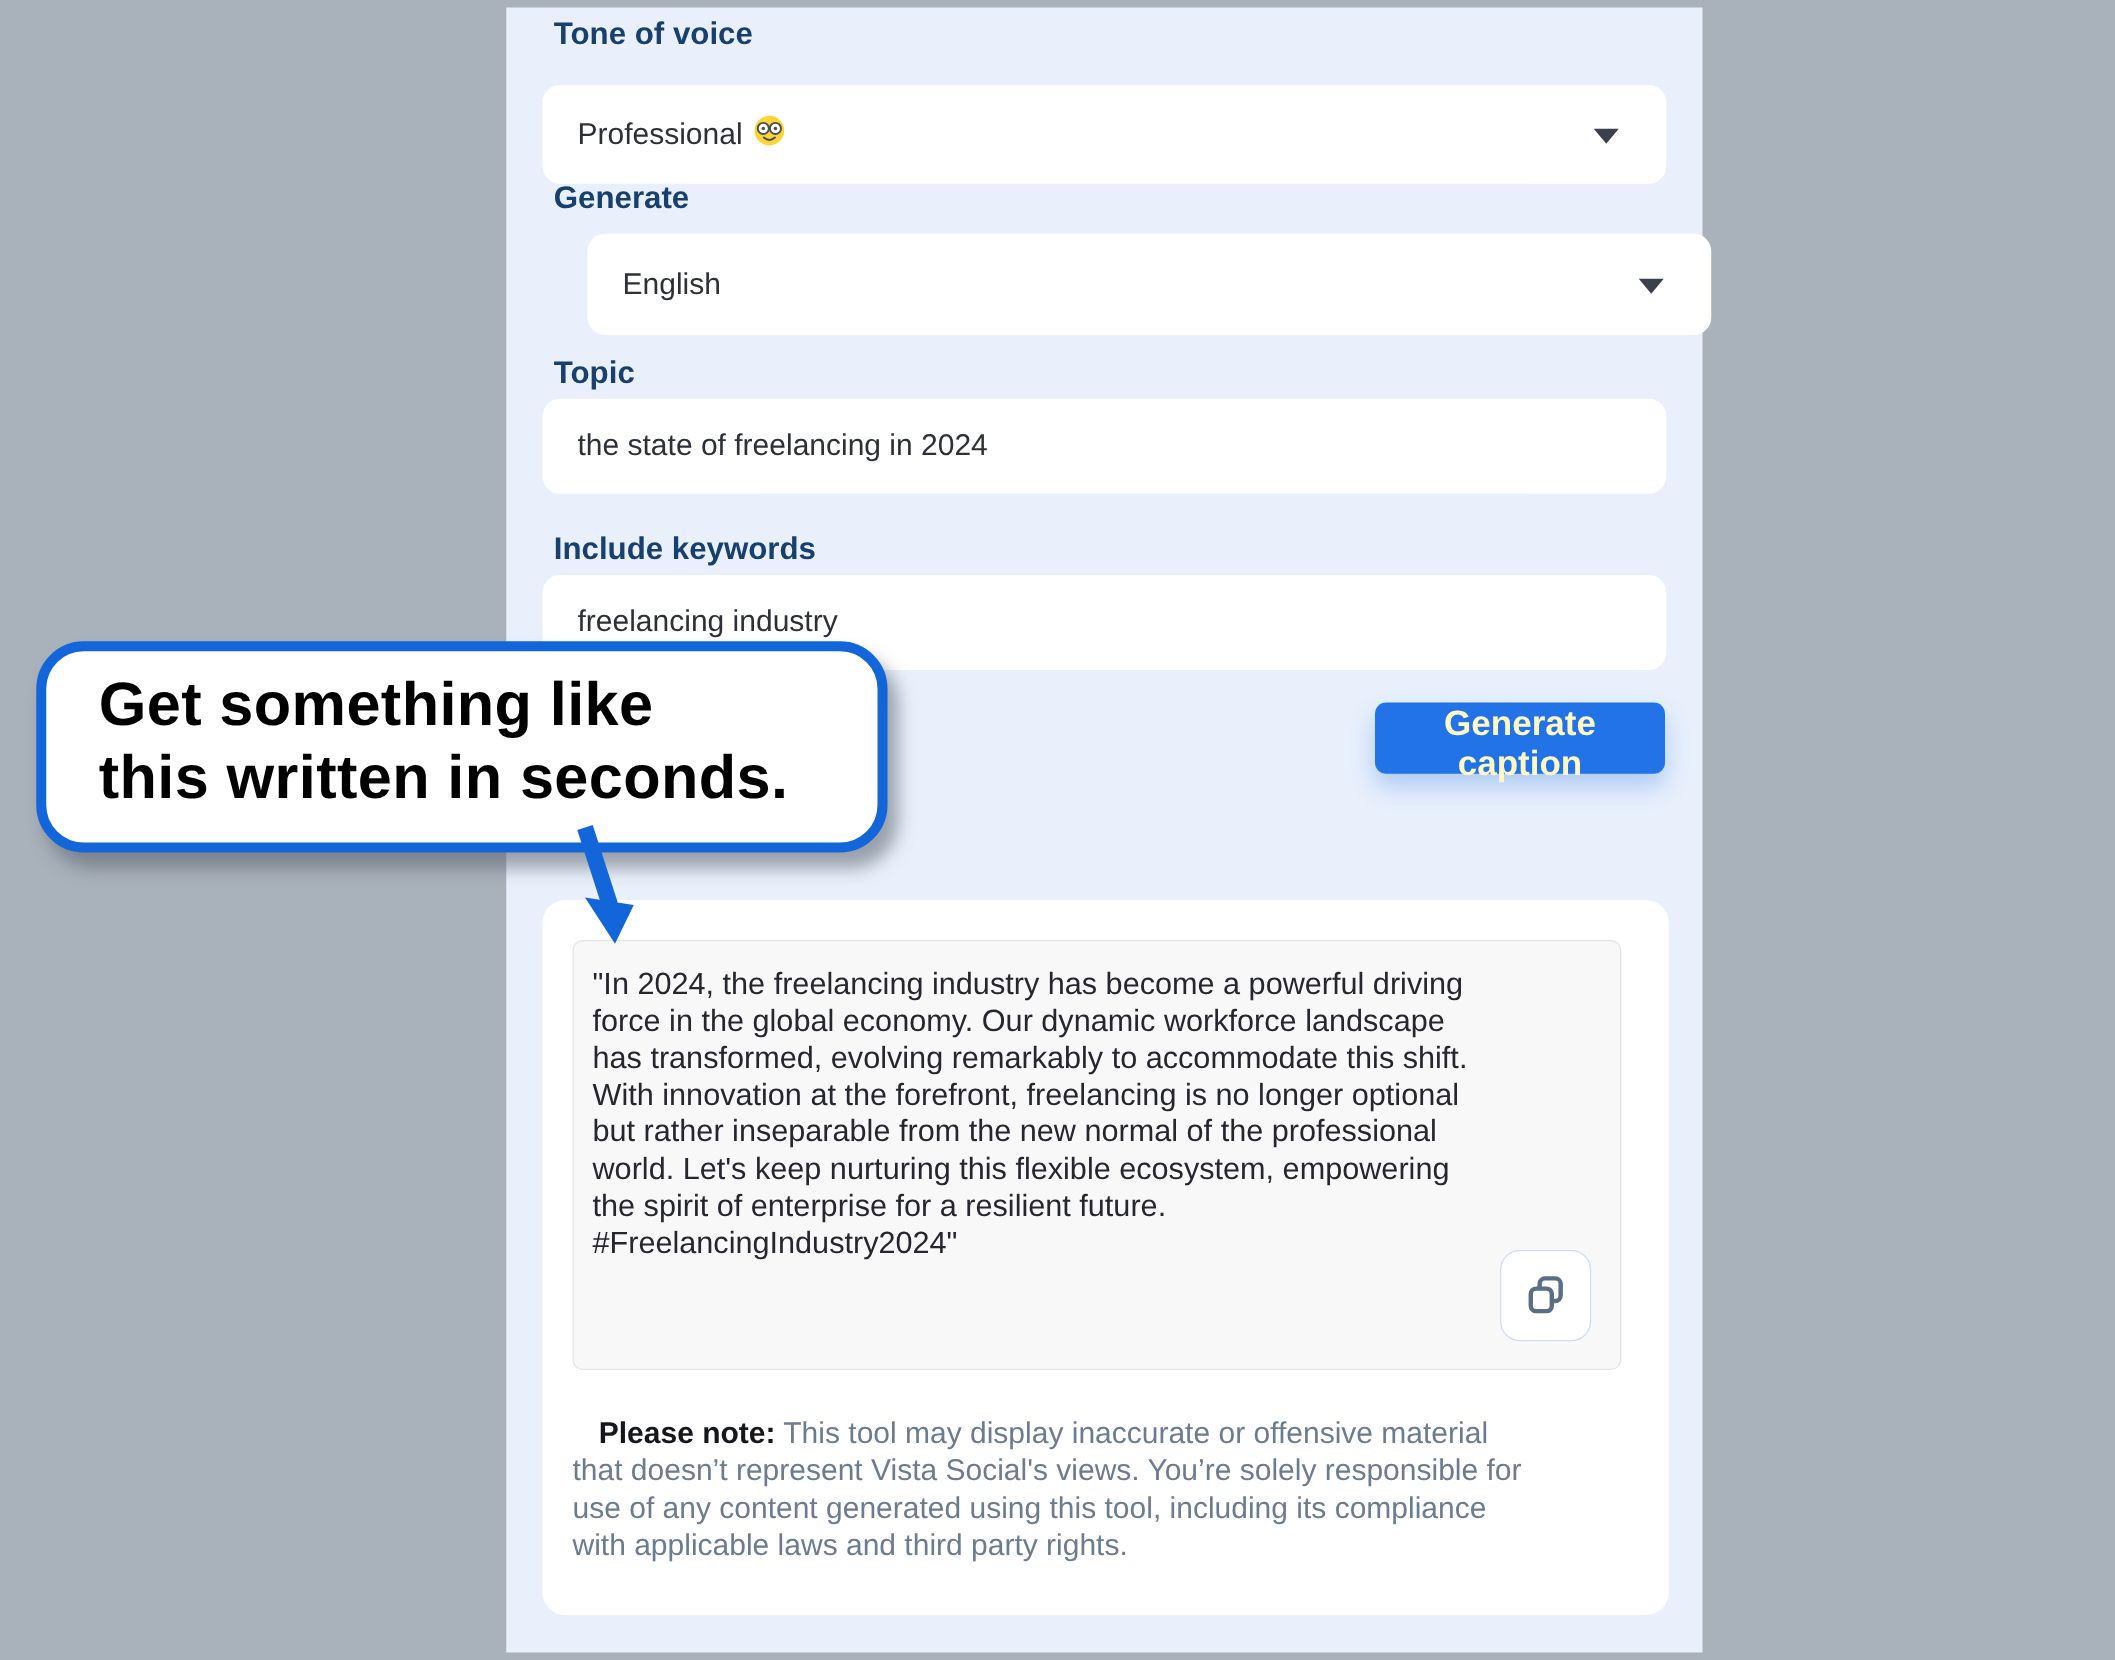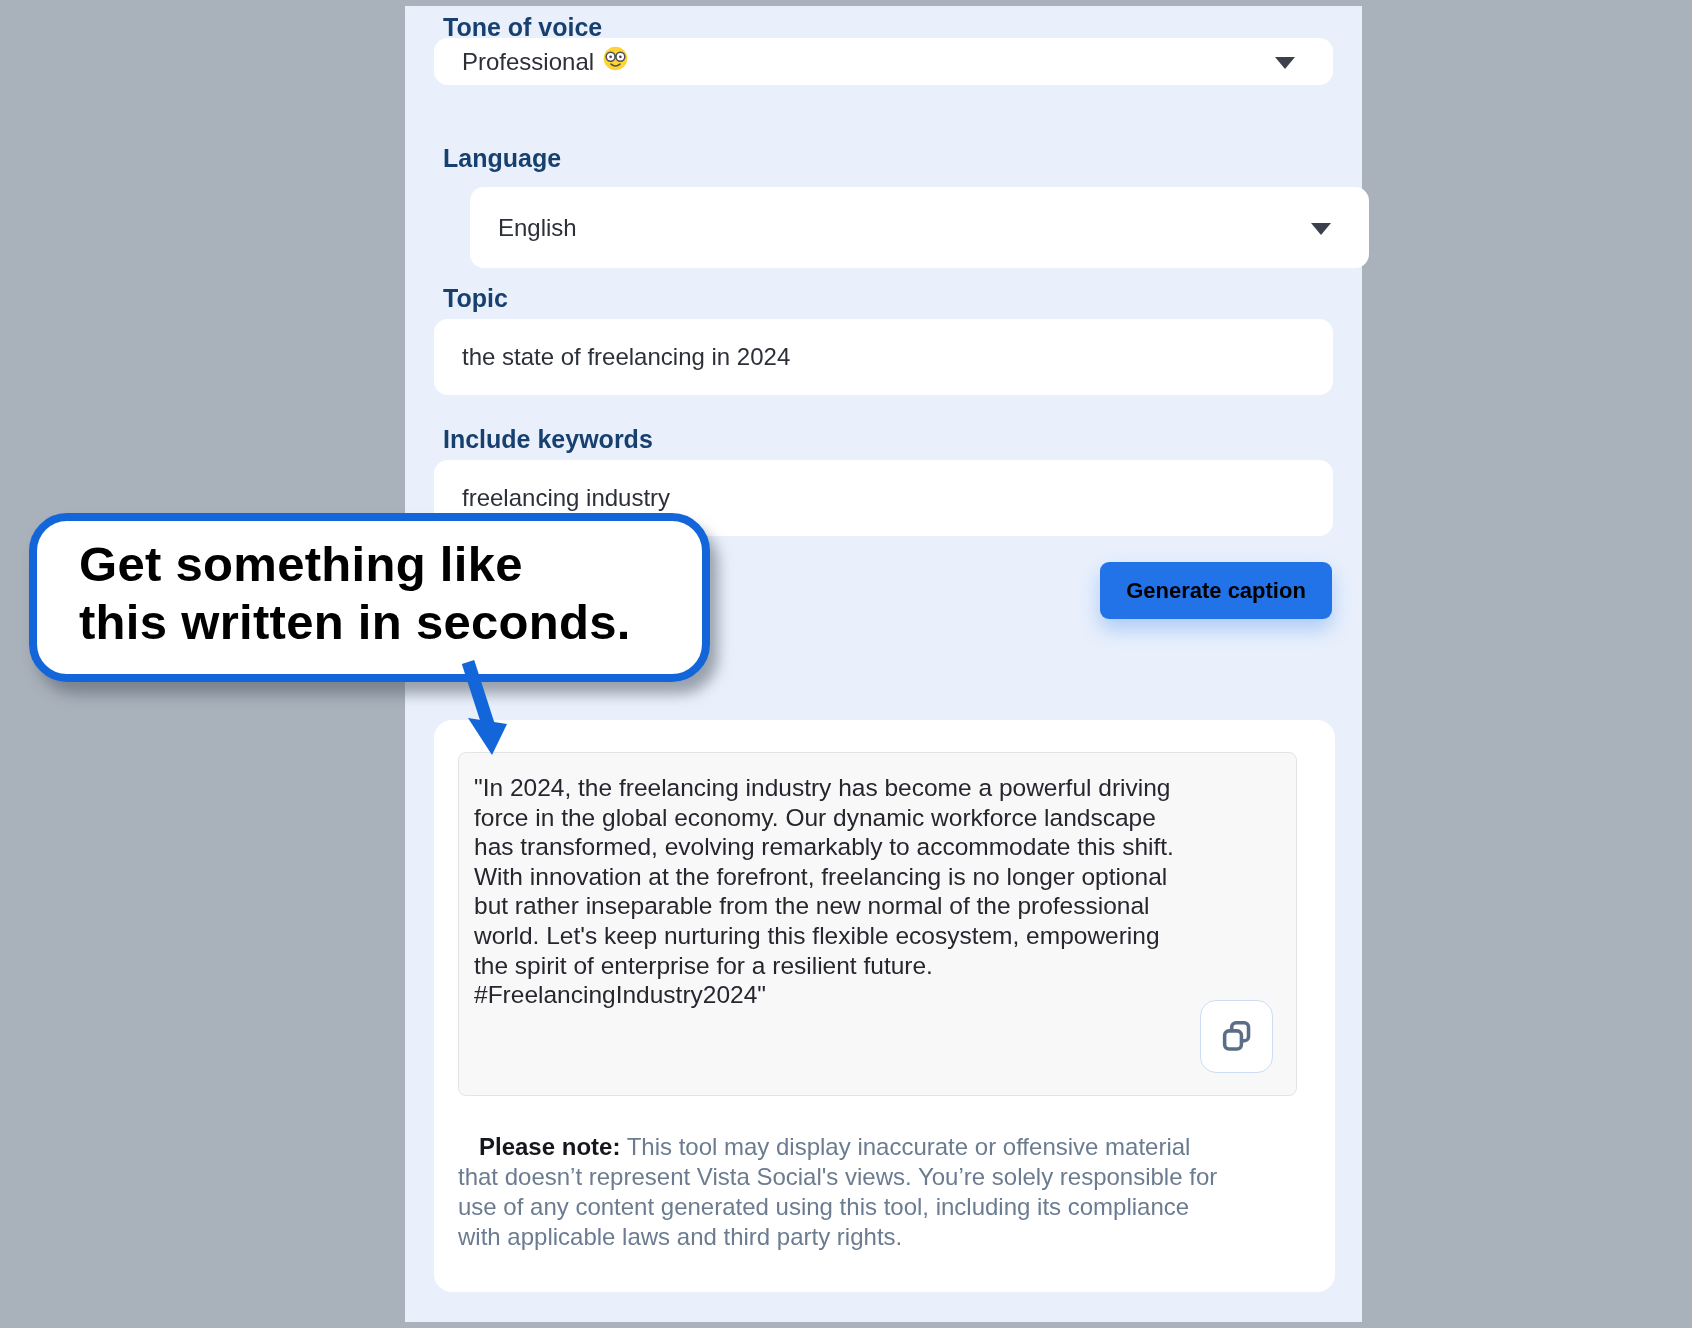--- a/index.html
+++ b/index.html
@@ -10,29 +10,29 @@
   .field-label{position:absolute;left:443px;font-size:25px;font-weight:600;color:#18406f;line-height:30px;}
   .select{position:absolute;left:434px;width:899px;background:#fff;border-radius:14px;
           display:flex;align-items:center;padding:0 60px 0 28px;box-sizing:border-box;
           font-size:24px;color:#2d3039;cursor:pointer;}
   .caret{position:absolute;right:38px;top:50%;margin-top:-5px;width:0;height:0;
          border-left:10px solid transparent;border-right:10px solid transparent;
          border-top:12px solid #3a414c;}
   input.text-input{position:absolute;left:434px;width:899px;background:#fff;border:none;
          border-radius:14px;font-size:24px;color:#2d3039;padding:13px 28px;box-sizing:border-box;
          outline:none;font-family:inherit;}
-  #select-tone{top:38px;height:47px;}
+  #select-tone{top:68px;height:79px;}
   #select-language{top:187px;height:81px;margin-left:36px;}
   #input-topic{top:319px;height:76px;}
   #input-keywords{top:460px;height:76px;}
 
   .emoji{display:inline-block;margin-left:9px;vertical-align:-4px;}
 
   .generate-btn{position:absolute;left:1100px;top:562px;width:232px;height:57px;
-         background:#2273e8;color:#000000;font-size:22px;font-weight:600;border:none;
+         background:#2273e8;color:#fef9c3;font-size:28px;font-weight:600;border:none;
          border-radius:9px;cursor:pointer;box-shadow:0 10px 20px rgba(34,115,232,.3);
          font-family:inherit;text-align:center;}
 
   .card{position:absolute;left:434px;top:720px;width:901px;height:572px;background:#fff;border-radius:18px;}
   .caption-box{position:absolute;left:458px;top:752px;width:839px;height:344px;
          background:#f8f8f9;border:1px solid #e3e4e8;border-radius:8px;box-sizing:border-box;}
   .caption-text{position:absolute;left:15px;top:20px;width:716px;margin:0;
          font-size:24.5px;line-height:29.6px;color:#26272e;}
   .copy-btn{position:absolute;right:23px;bottom:22px;width:73px;height:73px;background:#fff;
          border:1.5px solid #cbdef5;border-radius:16px;display:flex;align-items:center;
@@ -64,21 +64,21 @@
         <circle cx="25" cy="15.5" r="6.4" fill="#fff" stroke="#4a5056" stroke-width="2.2"></circle>
         <line x1="16.6" y1="14.4" x2="19.4" y2="14.4" stroke="#4a5056" stroke-width="2.2"></line>
         <circle cx="11" cy="15.5" r="2" fill="#4a5056"></circle>
         <circle cx="25" cy="15.5" r="2" fill="#4a5056"></circle>
         <path d="M11.5 26 q6.5 5.5 13 0" fill="none" stroke="#4a5056" stroke-width="2.2" stroke-linecap="round"></path>
       </svg>
     </span>
     <span class="caret"></span>
   </div>
 
-  <div class="field-label" style="top:143px;">Language</div>
+  <div class="field-label" style="top:143px;">Generate</div>
   <div class="select" id="select-language">
     <span>English</span>
     <span class="caret"></span>
   </div>
 
   <div class="field-label" style="top:283px;">Topic</div>
   <input class="text-input" id="input-topic" type="text" value="the state of freelancing in 2024" style="">
 
   <div class="field-label" style="top:424px;">Include keywords</div>
   <input class="text-input" id="input-keywords" type="text" value="freelancing industry" style="">

